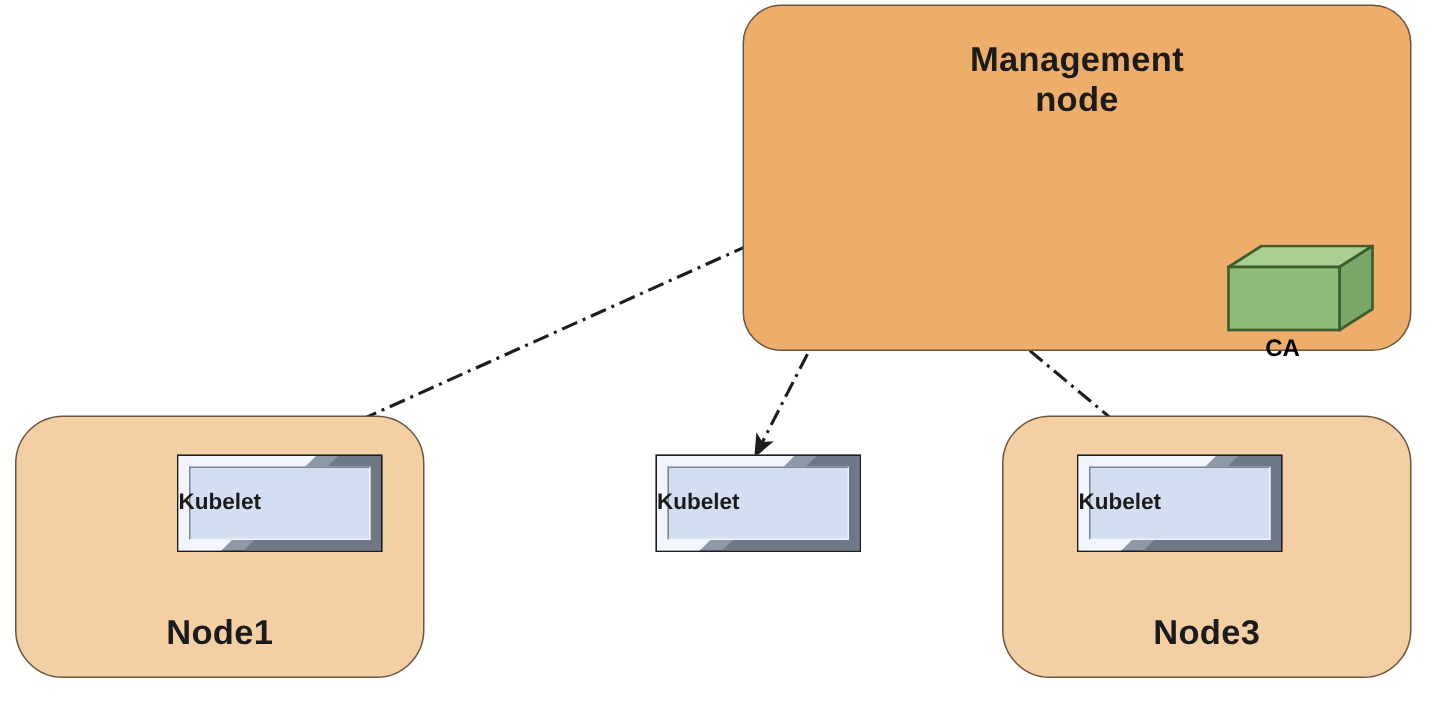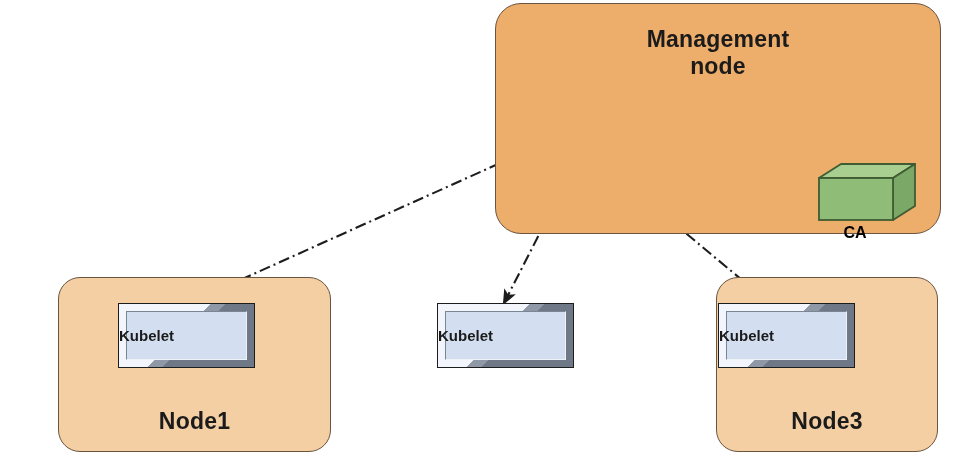--- a/index.html
+++ b/index.html
@@ -21,22 +21,21 @@
     position: absolute;
     box-sizing: border-box;
     border: 1.6px solid #6b5540;
     border-radius: 26px;
   }
   .mgmt-box {
     background: #edad6b;
   }
   .node-box {
     background: #f4cfa3;
-    border-radius: 22px;
-    margin-left: 48px;
+    border-radius: 32px;
   }
 
   .container-title {
     position: absolute;
     width: 100%;
     text-align: center;
     color: #1b1b1b;
     font-weight: 700;
     letter-spacing: .2px;
     white-space: pre-line;
@@ -172,21 +171,21 @@
   <div class="bevel-box" style="left:118px; top:303px; width:137px; height:65px; z-index:4;">
     <div class="bevel-face"></div>
     <div class="bevel-label kubelet-label">Kubelet</div>
   </div>
 
   <div class="bevel-box" style="left:437px; top:303px; width:137px; height:65px; z-index:4;">
     <div class="bevel-face"></div>
     <div class="bevel-label kubelet-label">Kubelet</div>
   </div>
 
-  <div class="container-box node-box" style="left:668px; top:277px; width:222px; height:175px; z-index:2;">
+  <div class="container-box node-box" style="left:668px; top:277px; width:273px; height:175px; z-index:2;">
     <div class="container-title node-title">Node3</div>
   </div>
   <div class="bevel-box" style="left:718px; top:303px; width:137px; height:65px; z-index:4;">
     <div class="bevel-face"></div>
     <div class="bevel-label kubelet-label">Kubelet</div>
   </div>
 
 </div>
 
 </body></html>

